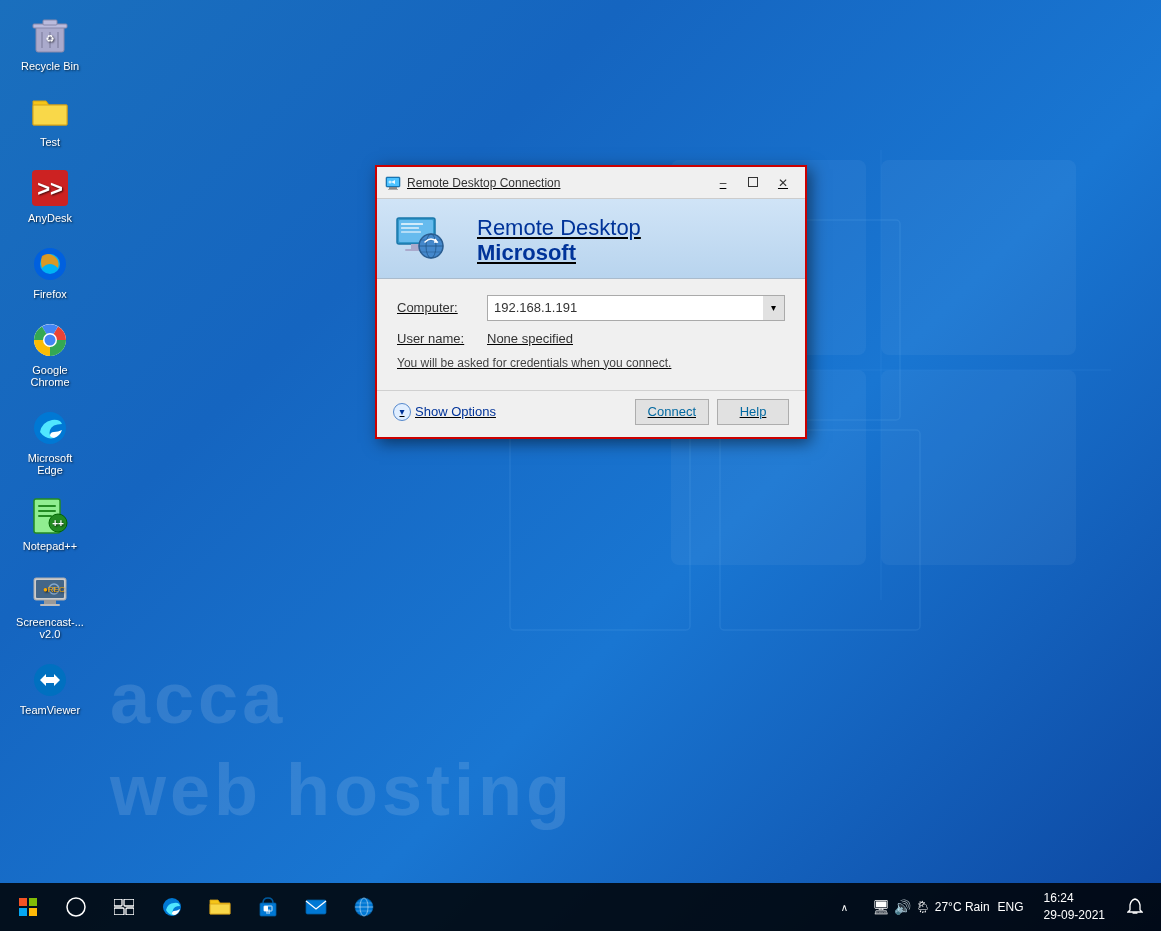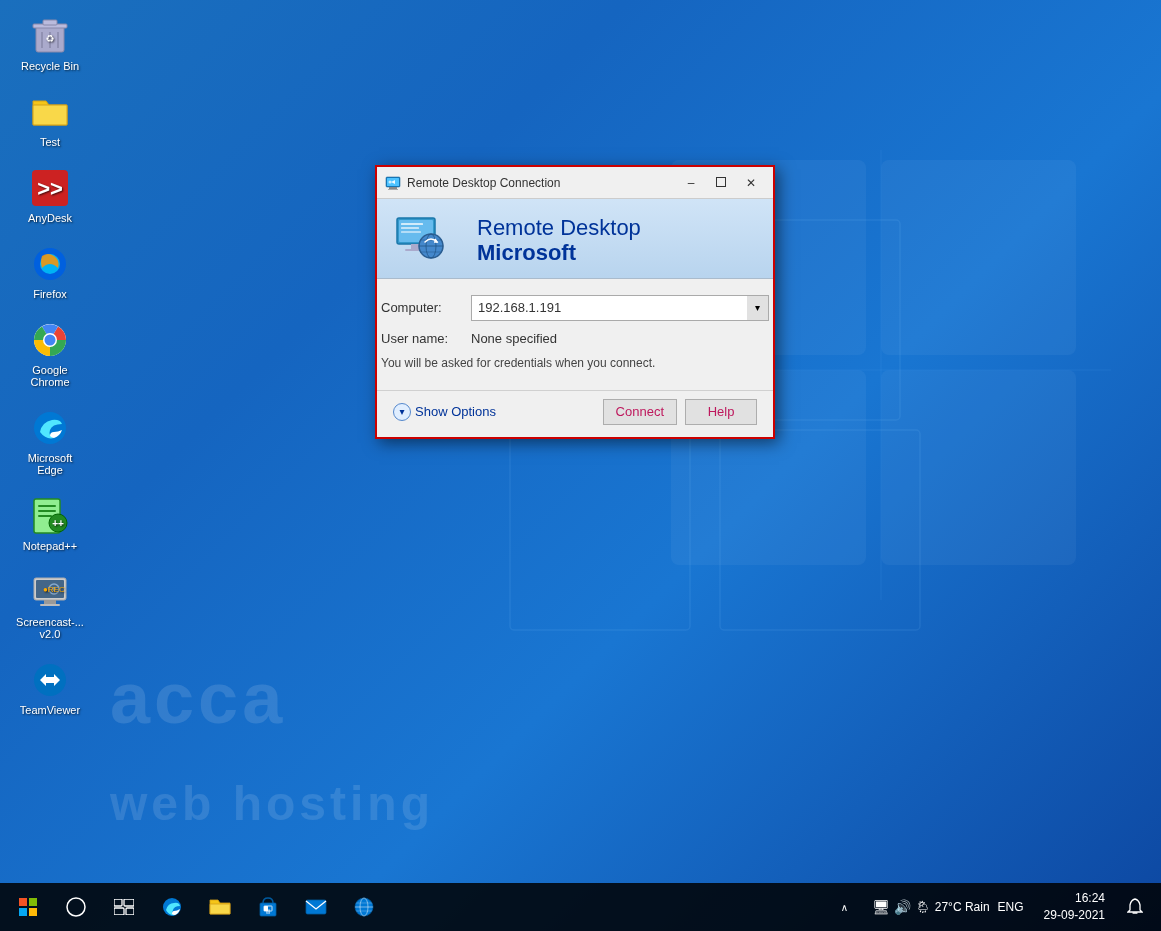--- a/index.html
+++ b/index.html
@@ -31,21 +31,21 @@
       font-weight: bold;
       letter-spacing: 4px;
       white-space: nowrap;
       pointer-events: none;
     }
     .watermark-text2 {
       position: absolute;
       bottom: 100px;
       left: 110px;
       color: rgba(255,255,255,0.12);
-      font-size: 48px;
+      font-size: 72px;
       font-weight: bold;
       letter-spacing: 4px;
       white-space: nowrap;
       pointer-events: none;
       margin-top: 20px;
     }
 
     
     .desktop-icons {
       position: absolute;
@@ -123,21 +123,21 @@
       align-items: center;
       gap: 4px;
       padding: 0 8px;
       color: white;
       font-size: 12px;
     }
 
     .taskbar-clock {
       display: flex;
       flex-direction: column;
-      align-items: flex-end;
+      align-items: flex-start;
       color: white;
       font-size: 12px;
       padding: 0 8px;
       cursor: pointer;
       line-height: 1.4;
     }
 
     .taskbar-notification {
       width: 44px;
       height: 48px;
@@ -147,25 +147,26 @@
       cursor: pointer;
       color: white;
       font-size: 16px;
     }
 
     
     .rdp-dialog {
       position: absolute;
       top: 165px;
       left: 375px;
-      width: 400px;
+      width: 432px;
       background: #f0f0f0;
       border: 2px solid #cc0000;
       box-shadow: 4px 4px 15px rgba(0,0,0,0.5);
       z-index: 200;
+      text-decoration: underline;
     }
 
     .rdp-titlebar {
       background: #f0f0f0;
       height: 32px;
       display: flex;
       align-items: center;
       padding: 0 8px;
       border-bottom: 1px solid #ccc;
       gap: 6px;
@@ -223,21 +224,21 @@
       font-weight: 300;
       line-height: 1.15;
     }
     .rdp-title-text span {
       font-weight: 700;
       display: block;
     }
 
     
     .rdp-body {
-      padding: 16px 4px;
+      padding: 16px 20px;
       background: #f0f0f0;
     }
 
     .rdp-field {
       display: flex;
       align-items: center;
       margin-bottom: 10px;
     }
 
     .rdp-label {
@@ -322,21 +323,21 @@
       font-size: 10px;
       color: #003399;
     }
 
     .rdp-btn {
       height: 26px;
       min-width: 72px;
       background: #e1e1e1;
       border: 1px solid #adadad;
       font-size: 13px;
-      color: #be185d;
+      color: #0369a1;
       cursor: pointer;
       padding: 0 12px;
     }
 
     
     .win-logo-svg {
       opacity: 0.18;
       position: absolute;
       right: 50px;
       top: 150px;

